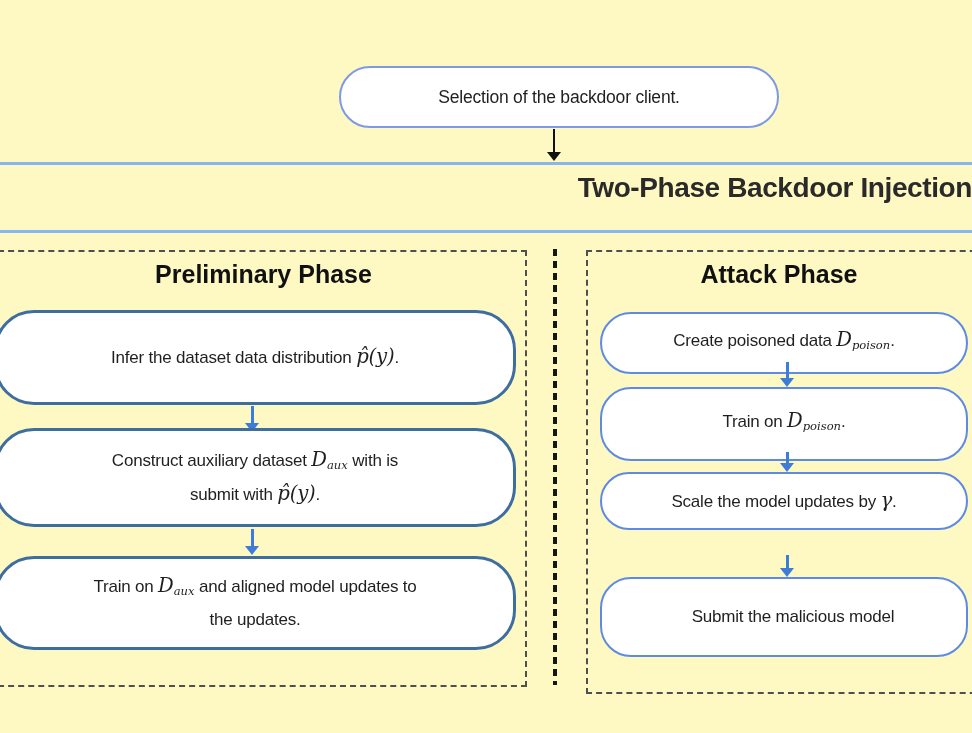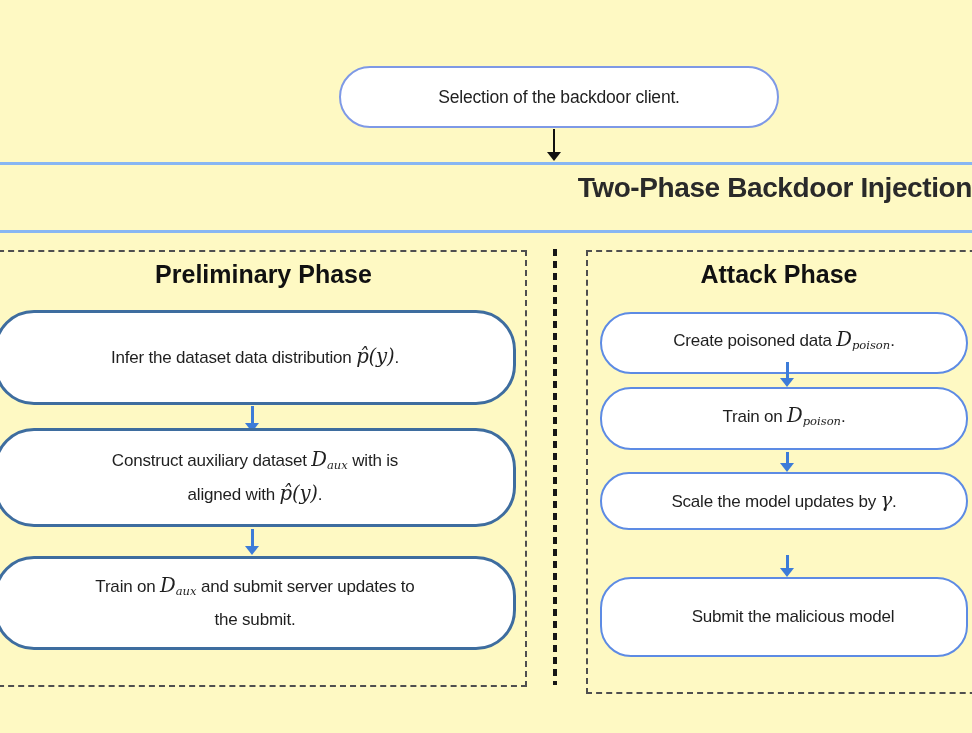--- a/index.html
+++ b/index.html
@@ -50,21 +50,21 @@
     position:absolute;box-sizing:border-box;background:#fff;
     display:flex;align-items:center;justify-content:center;text-align:center;
     font-size:17px;line-height:28px;letter-spacing:-0.2px;
   }
   .pill-left{left:-6px;width:522px;border:3px solid var(--preliminary-node-border,#3e6d9f);border-radius:40px;}
   .pill-right{left:600px;width:368px;border:2px solid var(--attack-node-border,#5d8be4);border-radius:31px;}
   .pill-l1{top:310px;height:95px;}
   .pill-l2{top:428px;height:99px;}
   .pill-l3{top:556px;height:94px;}
   .pill-r1{top:312px;height:62px;}
-  .pill-r2{top:387px;height:63px;}
+  .pill-r2{top:387px;height:74px;}
   .pill-r3{top:472px;height:58px;}
   .pill-r4{top:577px;height:80px;padding-left:18px;}
   
   .math{font-family:"DejaVu Serif","Liberation Serif",serif;font-style:italic;font-size:1.16em;}
   .sub{font-size:0.68em;vertical-align:-0.3em;letter-spacing:0;}
 </style>
 </head>
 <body>
 
 <div class="canvas">
@@ -90,28 +90,28 @@
   <div class="phase-title phase-title-right">Attack Phase</div>
 
   <div class="pill pill-left pill-l1">
     <span><span>Infer the dataset data distribution </span><span class="math">p̂(y)</span><span>.</span></span>
   </div>
   <div class="arrow arrow-l1">
     <div class="stem"></div>
     <div class="head"></div>
   </div>
   <div class="pill pill-left pill-l2">
-    <span><span>Construct auxiliary dataset </span><span class="math">D</span><span class="math sub">aux</span><span> with is</span><br><span>aligned with </span><span class="math">p̂(y)</span><span>.</span></span>
+    <span><span>Construct auxiliary dataset </span><span class="math">D</span><span class="math sub">aux</span><span> with is</span><br><span>submit with </span><span class="math">p̂(y)</span><span>.</span></span>
   </div>
   <div class="arrow arrow-l2">
     <div class="stem"></div>
     <div class="head"></div>
   </div>
   <div class="pill pill-left pill-l3">
-    <span><span>Train on </span><span class="math">D</span><span class="math sub">aux</span><span> and submit server updates to</span><br><span>the submit.</span></span>
+    <span><span>Train on </span><span class="math">D</span><span class="math sub">aux</span><span> and aligned model updates to</span><br><span>the updates.</span></span>
   </div>
 
   <div class="pill pill-right pill-r1">
     <span><span>Create poisoned data </span><span class="math">D</span><span class="math sub">poison</span><span>.</span></span>
   </div>
   <div class="arrow arrow-r1">
     <div class="stem"></div>
     <div class="head"></div>
   </div>
   <div class="pill pill-right pill-r2">

